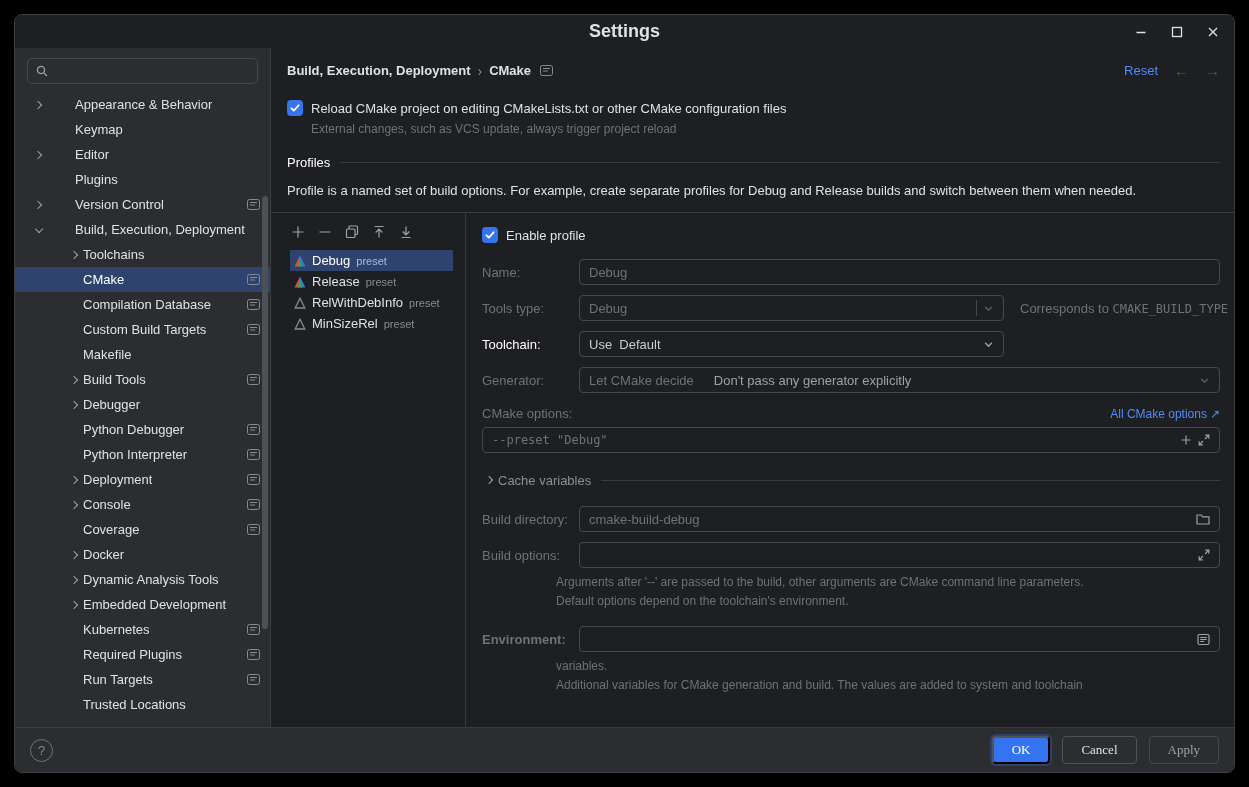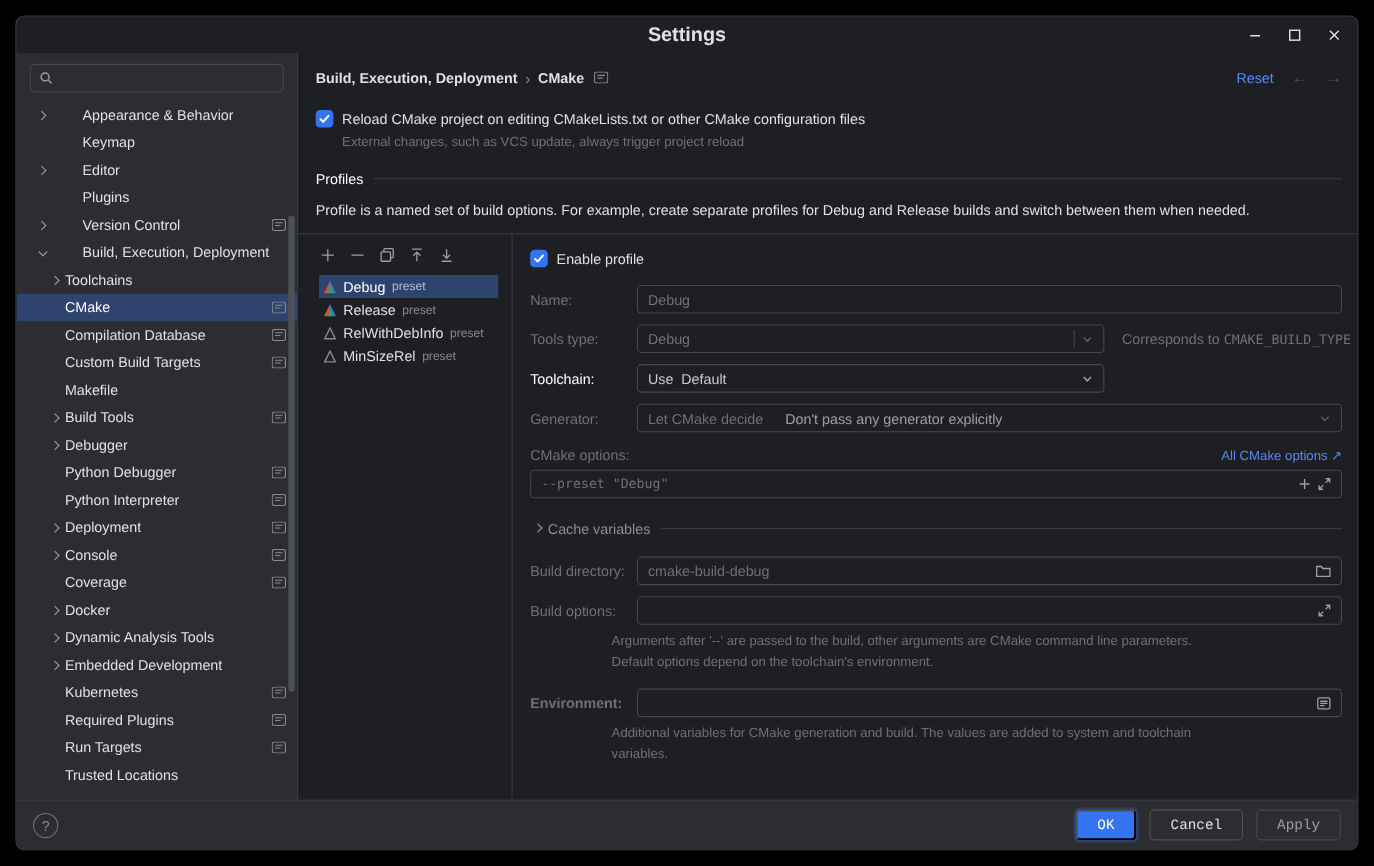--- a/index.html
+++ b/index.html
@@ -27,21 +27,21 @@
 
   
   .search-wrap { margin:0 12px 8px 12px; height:26px; border:1px solid #45484e;
     border-radius:5px; display:flex; align-items:center; padding:0 7px; gap:5px; }
   .search-wrap svg { stroke:#9da0a8; fill:none; }
   .search-input { flex:1; background:transparent; border:none; outline:none;
     color:#dfe1e5; font-size:13px; font-family:inherit; min-width:0; }
   .tree { font-size:13px; }
   .tree-row { height:25px; display:flex; align-items:center; padding-right:10px; cursor:default; }
   .tree-row.lvl0 { padding-left:16px;gap:28px; }
-  .tree-row.lvl1 { padding-left:28px; }
+  .tree-row.lvl1 { padding-left:52px; }
   .tree-row.selected { background:#2e436e; color:#fff; }
   .chev { width:16px; height:16px; flex:0 0 16px; position:relative; }
   .chev.collapsed::after, .chev.expanded::after { content:""; position:absolute;
     width:5px; height:5px; border-right:1.4px solid #9da0a8; border-bottom:1.4px solid #9da0a8; }
   .chev.collapsed::after { top:5px; left:4px; transform:rotate(-45deg); }
   .chev.expanded::after  { top:4px; left:5px; transform:rotate(45deg); }
   .tree-label { white-space:nowrap; overflow:hidden; text-overflow:ellipsis; }
   .row-badge { margin-left:auto; color:#868a91; display:flex; align-items:center; }
   .sidebar-scroll { position:absolute; right:2px; top:148px; width:6px; height:433px;
     background:#4d5055; border-radius:3px; }
@@ -109,21 +109,21 @@
   .cache-row .chev { flex:0 0 16px; }
   .help-text { margin:5px 0 0 74px; font-size:12px; color:#6e7178; line-height:1.55; }
 
   
   .footer { flex:0 0 45px; background:#2b2d30; border-top:1px solid #393b40;
     display:flex; align-items:center; padding:0 15px; }
   .help-btn { width:23px; height:23px; border:1.5px solid #6e7178; border-radius:50%;
     color:#87898f; font-size:13px; display:flex; align-items:center; justify-content:center; }
   .footer-btns { margin-left:auto; display:flex; gap:12px; }
   .btn { height:28px; padding:0 18px; border-radius:4px; font-size:13px;
-    display:flex; align-items:center; justify-content:center; font-family:Liberation Mono, monospace; cursor:default; }
+    display:flex; align-items:center; justify-content:center; font-family:Liberation Serif, serif; cursor:default; }
   .btn-primary { background:#3574f0; color:#fff; box-shadow:0 0 0 2px rgba(53,116,240,.3); }
   .btn-secondary { background:transparent; color:#dfe1e5; border:1px solid #4e5157; }
   .btn-dim { color:#9da0a8; border-color:#45484e; }
 </style>
 </head>
 <body>
 
 <div class="window">
 
   <div class="titlebar">
@@ -574,22 +574,22 @@
               <span class="grow-space"></span>
               <span class="field-icon">
                 <svg width="13" height="13" viewBox="0 0 13 13">
                     <rect x="1" y="1.5" width="11" height="10" rx="1.5"></rect>
                     <path d="M3.2 4.5h6.6M3.2 6.5h6.6M3.2 8.5h4"></path>
                   </svg>
               </span>
             </div>
           </div>
           <div class="help-text">
+            <div>variables.</div>
             <div>Additional variables for CMake generation and build. The values are added to system and toolchain</div>
-            <div>variables.</div>
           </div>
         </div>
       </div>
     </main>
   </div>
 
   <div class="footer">
     <span class="help-btn">?</span>
     <div class="footer-btns">
       <button class="btn btn-primary">OK</button>

